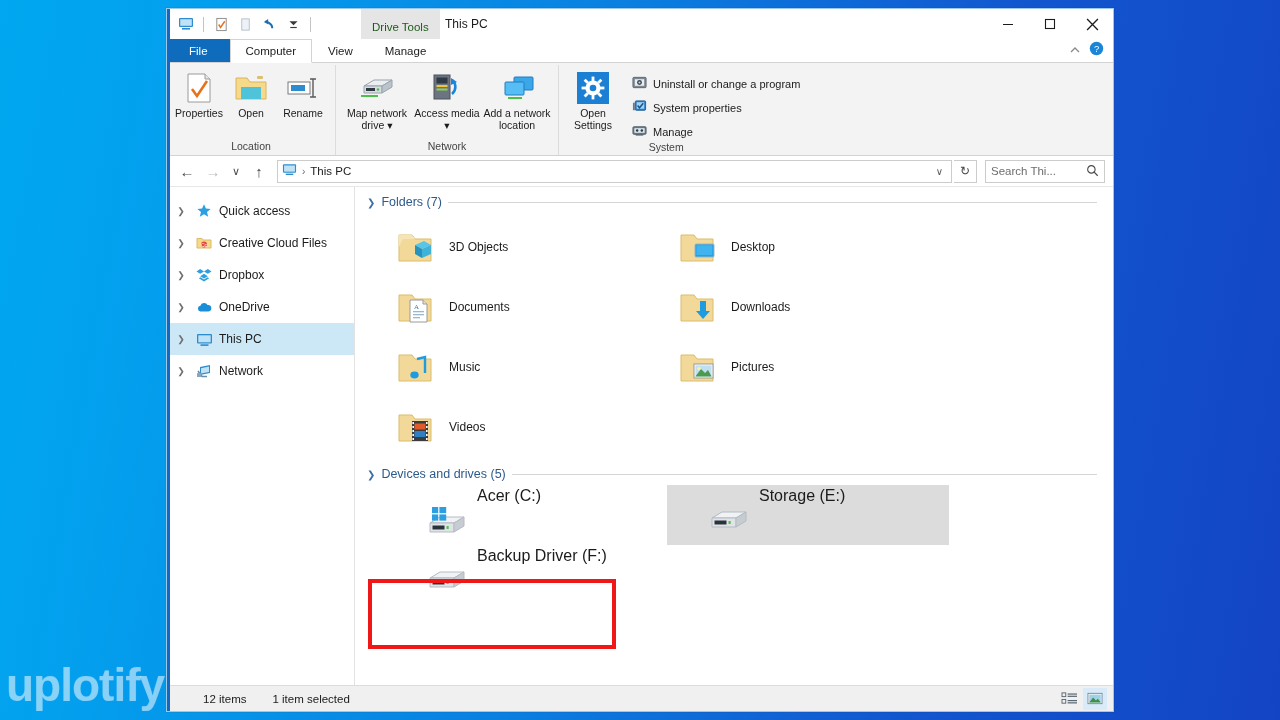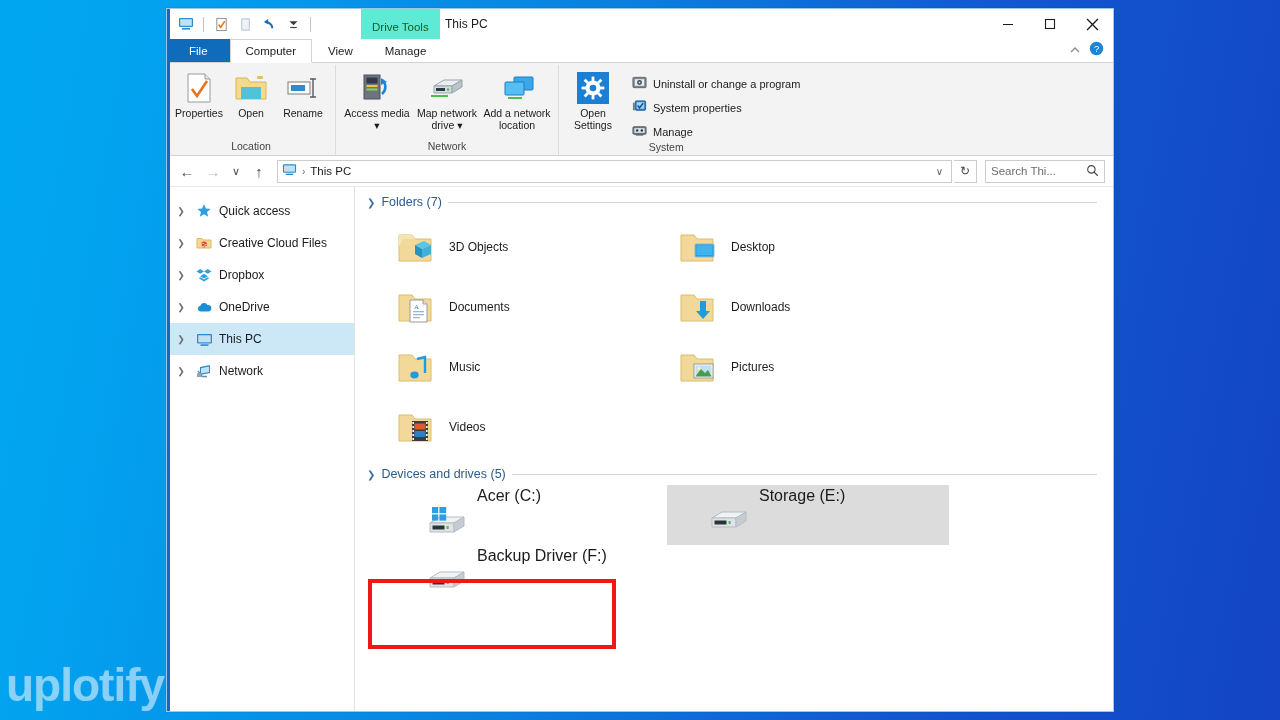--- a/index.html
+++ b/index.html
@@ -47,21 +47,21 @@
     position: relative;
     flex: 0 0 auto;
   }
   .qat { display: flex; align-items: center; gap: 4px; padding-left: 9px; height: 100%; }
   .qat-ico { width: 20px; height: 20px; display: flex; align-items: center; justify-content: center; }
   .qat-sep { width: 1px; height: 15px; background: #c4c4c4; margin: 0 3px; }
 
   .ctx-tab {
     position: absolute; left: 194px; top: 0;
     height: 36px; padding: 0 11px;
-    background: #5eead4;
+    background: #e5e5e5;
     color: #1d5c18; font-size: 11.5px;
     display: flex; align-items: center; justify-content: center;
   }
   .win-title {
     position: absolute; left: 278px; top: 0; height: 30px;
     display: flex; align-items: center;
     font-size: 12px; color: #1b1b1b;
   }
   .wctrls { margin-left: auto; display: flex; height: 30px; }
   .wbtn { width: 42px; height: 30px; display: flex; align-items: center; justify-content: center; }
@@ -322,43 +322,43 @@
           <div class="lbl">Rename</div>
         </div>
       </div>
       <div class="rgroup-label">Location</div>
     </div>
 
     <div class="rgroup">
       <div class="rgroup-items">
         <div class="rbtn wide">
           <div class="ico">
+            <svg width="38" height="28" viewBox="0 0 38 28">
+                <path d="M6 12 L16 6 L34 6 L24 12 Z" fill="#eceff1" stroke="#9aa3ab"></path>
+                <path d="M6 12 L24 12 L24 19 L6 19 Z" fill="#d7dde2" stroke="#9aa3ab"></path>
+                <path d="M24 12 L34 6 L34 13 L24 19 Z" fill="#bcc4cb" stroke="#9aa3ab"></path>
+                <rect x="8" y="14" width="9" height="3" fill="#2e3840"></rect>
+                <circle cx="20" cy="15.5" r="1.3" fill="#49c14b"></circle>
+                <path d="M3 22 L20 22" stroke="#49c14b" stroke-width="2"></path>
+              </svg>
+          </div>
+          <div class="lbl"><span>Map network drive</span> <span>▾</span></div>
+        </div>
+        <div class="rbtn wide">
+          <div class="ico">
             <svg width="34" height="32" viewBox="0 0 34 32">
                 <rect x="4" y="3" width="16" height="24" fill="#6b7480" stroke="#4a525c"></rect>
                 <rect x="6.5" y="5.5" width="11" height="6" fill="#2f3a46"></rect>
                 <rect x="6.5" y="13" width="11" height="2" fill="#f2c33a"></rect>
                 <rect x="6.5" y="16.5" width="11" height="2" fill="#8fd14f"></rect>
                 <path d="M22 8 a9 9 0 0 1 0 14" stroke="#1b86d8" stroke-width="2.6" fill="none"></path>
                 <path d="M21 6 L27 10 L21 13 Z" fill="#1b86d8"></path>
               </svg>
           </div>
           <div class="lbl"><span>Access media</span> <span>▾</span></div>
-        </div>
-        <div class="rbtn wide">
-          <div class="ico">
-            <svg width="38" height="28" viewBox="0 0 38 28">
-                <path d="M6 12 L16 6 L34 6 L24 12 Z" fill="#eceff1" stroke="#9aa3ab"></path>
-                <path d="M6 12 L24 12 L24 19 L6 19 Z" fill="#d7dde2" stroke="#9aa3ab"></path>
-                <path d="M24 12 L34 6 L34 13 L24 19 Z" fill="#bcc4cb" stroke="#9aa3ab"></path>
-                <rect x="8" y="14" width="9" height="3" fill="#2e3840"></rect>
-                <circle cx="20" cy="15.5" r="1.3" fill="#49c14b"></circle>
-                <path d="M3 22 L20 22" stroke="#49c14b" stroke-width="2"></path>
-              </svg>
-          </div>
-          <div class="lbl"><span>Map network drive</span> <span>▾</span></div>
         </div>
         <div class="rbtn wide">
           <div class="ico">
             <svg width="38" height="28" viewBox="0 0 38 28">
                 <rect x="16" y="3" width="19" height="13" rx="1" fill="#3ba7e8" stroke="#1f7fc0"></rect>
                 <rect x="7" y="8" width="19" height="13" rx="1" fill="#57bdf5" stroke="#1f7fc0"></rect>
                 <path d="M10 24 L24 24" stroke="#49c14b" stroke-width="2"></path>
               </svg>
           </div>
           <div class="lbl">Add a network location</div>
@@ -678,15 +678,38 @@
                 <rect x="22.5" y="16" width="2.2" height="3" fill="#4ec44e"></rect>
               </svg>
           </span>
         </div>
       </div>
 
       <div id="highlight-box"></div>
     </div>
   </div>
 
+  <div class="statusbar">
+    <span class="st-text">12 items</span>
+    <span class="st-text">1 item selected</span>
+    <span class="st-views">
+      <span class="viewbtn">
+        <svg width="17" height="15" viewBox="0 0 18 16">
+            <rect x="1" y="2" width="4" height="4" fill="none" stroke="#5a6672"></rect>
+            <rect x="1" y="9" width="4" height="4" fill="none" stroke="#5a6672"></rect>
+            <rect x="7" y="2.6" width="10" height="1.3" fill="#5a6672"></rect>
+            <rect x="7" y="5" width="10" height="1.3" fill="#5a6672"></rect>
+            <rect x="7" y="9.6" width="10" height="1.3" fill="#5a6672"></rect>
+            <rect x="7" y="12" width="10" height="1.3" fill="#5a6672"></rect>
+          </svg>
+      </span>
+      <span class="viewbtn active">
+        <svg width="18" height="15" viewBox="0 0 18 16">
+            <rect x="1.5" y="2.5" width="15" height="11" fill="#fff" stroke="#7d8a96"></rect>
+            <rect x="2.8" y="3.8" width="12.4" height="8.4" fill="#9fd2ea"></rect>
+            <path d="M2.8 12.2 L7 7 L10 10 L12 8.2 L15.2 12.2 Z" fill="#3f8f45"></path>
+          </svg>
+      </span>
+    </span>
+  </div>
 
   <div class="accent-strip"></div>
 </div>
 
 </body></html>

